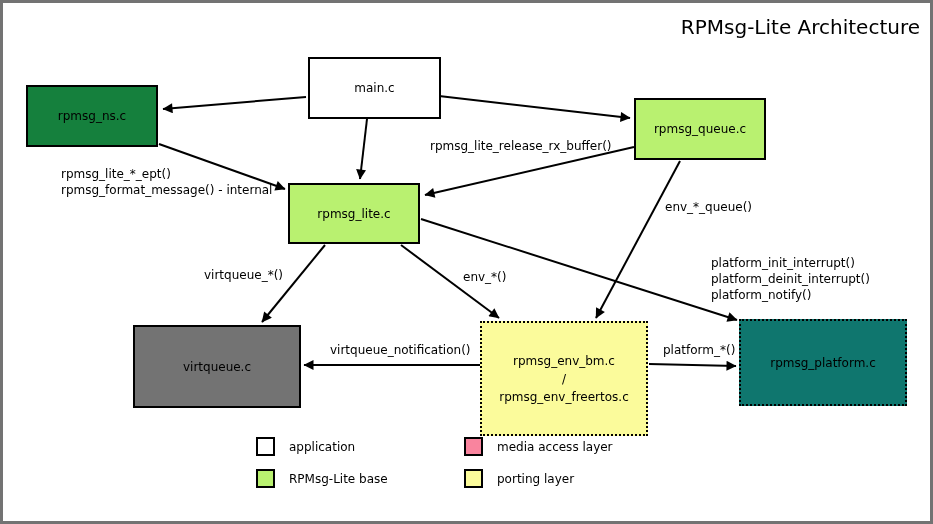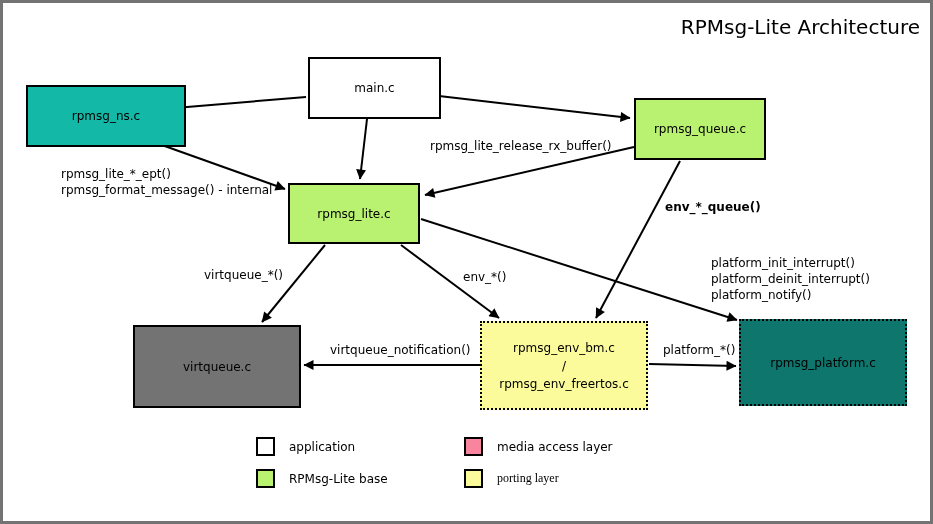--- a/index.html
+++ b/index.html
@@ -94,40 +94,40 @@
     <line x1="398" y1="242" x2="496" y2="315" stroke="#000" stroke-width="2" marker-end="url(#arrow)"></line>
     <line x1="418" y1="216" x2="734" y2="317" stroke="#000" stroke-width="2" marker-end="url(#arrow)"></line>
     <line x1="477" y1="362" x2="301" y2="362" stroke="#000" stroke-width="2" marker-end="url(#arrow)"></line>
     <line x1="646" y1="361" x2="733" y2="363" stroke="#000" stroke-width="2" marker-end="url(#arrow)"></line>
   </svg>
 
   <div class="title">RPMsg-Lite Architecture</div>
 
   <div class="node" style="left: 305px; top: 54px; width: 133px; height: 62px; background-color: rgb(255, 255, 255);">main.c</div>
 
-  <div class="node" style="left: 23px; top: 82px; width: 160px; height: 62px; background-color: #14b8a6; text-align: right;">rpmsg_ns.c</div>
+  <div class="node" style="left: 23px; top: 82px; width: 132px; height: 62px; background-color: #15803d; text-align: right;">rpmsg_ns.c</div>
 
   <div class="node" style="left: 631px; top: 95px; width: 132px; height: 62px; background-color: rgb(185, 241, 112);">rpmsg_queue.c</div>
 
   <div class="node" style="left: 285px; top: 180px; width: 132px; height: 61px; background-color: rgb(185, 241, 112);">rpmsg_lite.c</div>
 
   <div class="node" style="left: 130px; top: 322px; width: 168px; height: 83px; background-color: #737373;">virtqueue.c</div>
 
-  <div class="node dotted" style="left: 477px; top: 318px; width: 168px; height: 89px; background-color: rgb(251, 251, 155);">rpmsg_env_bm.c
+  <div class="node dotted" style="left: 477px; top: 318px; width: 168px; height: 115px; background-color: rgb(251, 251, 155);">rpmsg_env_bm.c
 /
 rpmsg_env_freertos.c</div>
 
   <div class="node dotted" style="left: 736px; top: 316px; width: 168px; height: 87px; background-color: #0f766e;">rpmsg_platform.c</div>
 
   <div class="edge-label" style="left:58px; top:163px;">rpmsg_lite_*_ept()
 rpmsg_format_message() - internal</div>
 
   <div class="edge-label" style="left:427px; top:135px;">rpmsg_lite_release_rx_buffer()</div>
 
-  <div class="edge-label" style="left:662px; top:196px;font-weight:bold;">env_*_queue()</div>
+  <div class="edge-label" style="left:662px; top:196px;">env_*_queue()</div>
 
   <div class="edge-label" style="left:201px; top:264px;">virtqueue_*()</div>
 
   <div class="edge-label" style="left:460px; top:266px;">env_*()</div>
 
   <div class="edge-label" style="left:708px; top:252px;">platform_init_interrupt()
 platform_deinit_interrupt()
 platform_notify()</div>
 
   <div class="edge-label" style="left:327px; top:339px;">virtqueue_notification()</div>
@@ -139,18 +139,18 @@
     <div class="legend-label">application</div>
   </div>
   <div class="legend-item" style="left:253px; top:466px;">
     <div class="legend-swatch" style="background-color: rgb(185, 241, 112);"></div>
     <div class="legend-label">RPMsg-Lite base</div>
   </div>
   <div class="legend-item" style="left:461px; top:434px;">
     <div class="legend-swatch" style="background-color: rgb(249, 132, 158);"></div>
     <div class="legend-label">media access layer</div>
   </div>
-  <div class="legend-item" style="left:461px; top:466px;font-family:Liberation Serif, serif;">
+  <div class="legend-item" style="left:461px; top:466px;">
     <div class="legend-swatch" style="background-color: rgb(251, 251, 155);"></div>
     <div class="legend-label">porting layer</div>
   </div>
 
 </div>
 
 </body></html>

